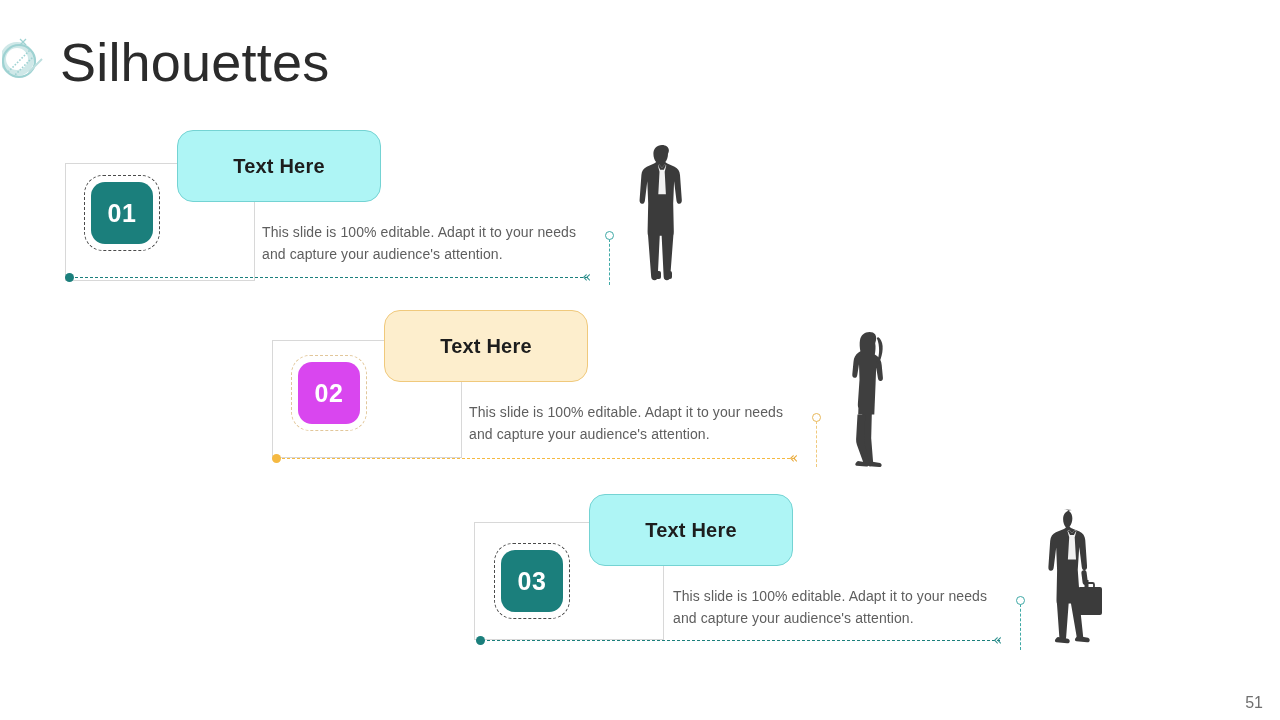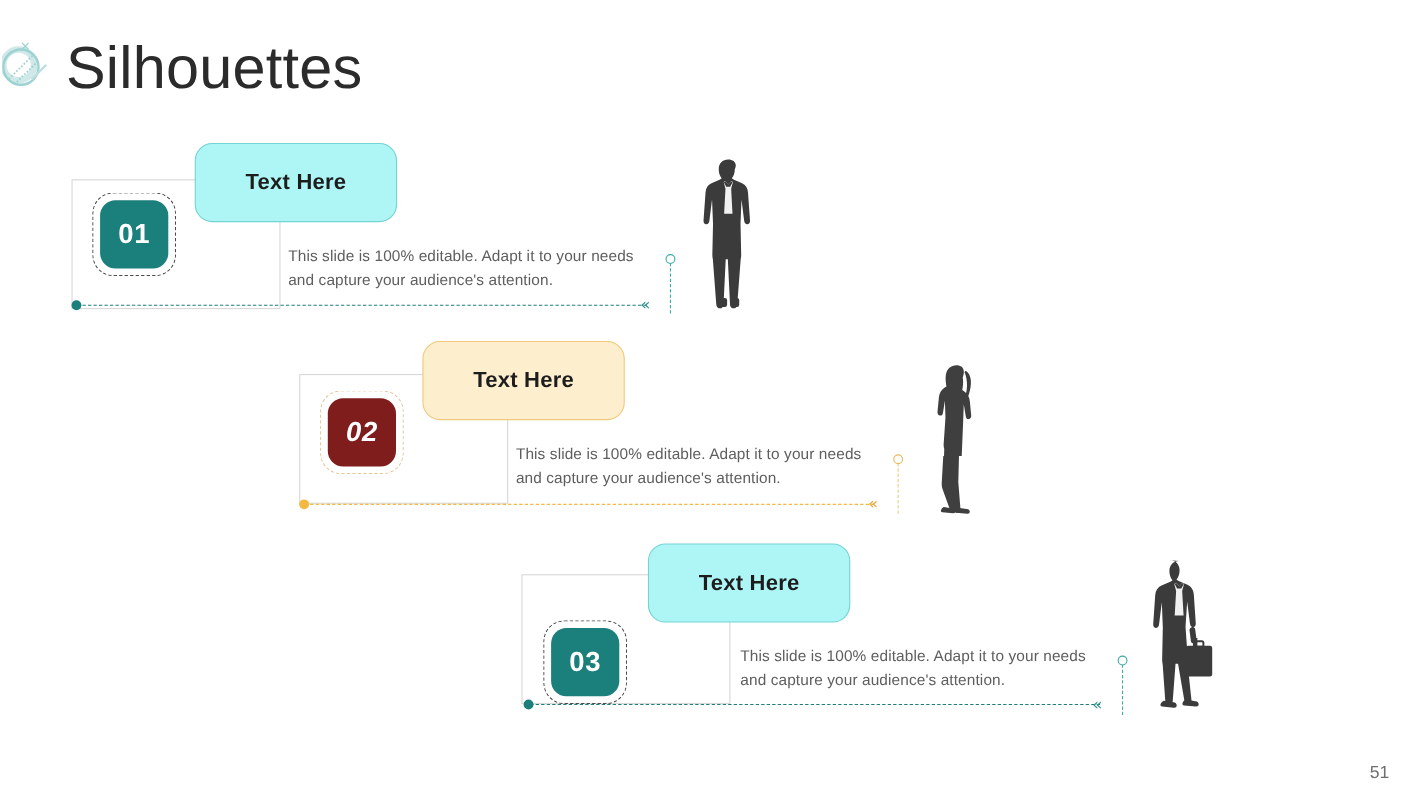--- a/index.html
+++ b/index.html
@@ -68,26 +68,26 @@
     left: -7px;
     top: -7px;
     right: -7px;
     bottom: -7px;
     border-radius: 19px;
     border: 1px dashed #8d8d8d;
     pointer-events: none;
   }
   .num-badge.teal { background: #1b7f7c; }
   .num-badge.teal::before { border-color: #4a4a4a; }
-  .num-badge.amber { background: #7f1d1d; font-style: italic; }
+  .num-badge.amber { background: #d946ef; }
   .num-badge.amber::before { border-color: #e2c79a; }
 
   .text-pill {
     position: absolute;
-    width: 184px;
+    width: 204px;
     height: 72px;
     border-radius: 16px;
     display: flex;
     align-items: center;
     justify-content: center;
     font-size: 20px;
     font-weight: 700;
     color: #1d1d1d;
     letter-spacing: 0.2px;
     box-sizing: border-box;
@@ -232,21 +232,21 @@
         <path d="M12.5 84.5l-1.4 24.8c-.1 2 .2 3.8.8 5.4l6.5 18c.9 2.4 2.3 3.3 4.1 2.7 1.8-.6 2.3-2.1 1.7-4.4l-5.2-19.6 1.3-26.9z"></path>
       </g>
       <path d="M13 131c-1.2.6-2.2 1.6-2.6 2.8-.3 1 .1 1.7 1.2 1.9l9.6.9c1.6.1 2.4-.5 2.4-1.8 0-1-.5-1.8-1.5-2.3z" fill="#3f3f3f"></path>
       <path d="M26 131.5c-1.2.6-2.2 1.6-2.6 2.8-.3 1 .1 1.7 1.2 1.9l9.6.9c1.6.1 2.4-.5 2.4-1.8 0-1-.5-1.8-1.5-2.3z" fill="#3f3f3f"></path>
     </svg>
   </div>
 </div>
 
 <div class="row">
   <div class="card-box" style="left:474px; top:522px;"></div>
-  <div class="num-badge teal" style="left:501px; top:571px;">03</div>
+  <div class="num-badge teal" style="left:501px; top:550px;">03</div>
   <div class="text-pill cyan" style="left:589px; top:494px;">Text Here</div>
   <div class="body-text" style="left:673px; top:586px;">This slide is 100% editable. Adapt it to your needs and capture your audience's attention.</div>
   <div class="h-dash" style="left:482px; top:640px; width:518px;"></div>
   <div class="dot" style="left:476px; top:636px;"></div>
   <div class="chev" style="left:993px; top:633px;">«</div>
   <div class="v-dash" style="left:1020px; top:604px; height:46px;"></div>
   <div class="ring" style="left:1016px; top:596px;"></div>
   <div class="sil" style="left:1040px; top:508px;">
     <svg width="72" height="142" viewBox="0 0 72 142">
       <g fill="#3b3b3b">

